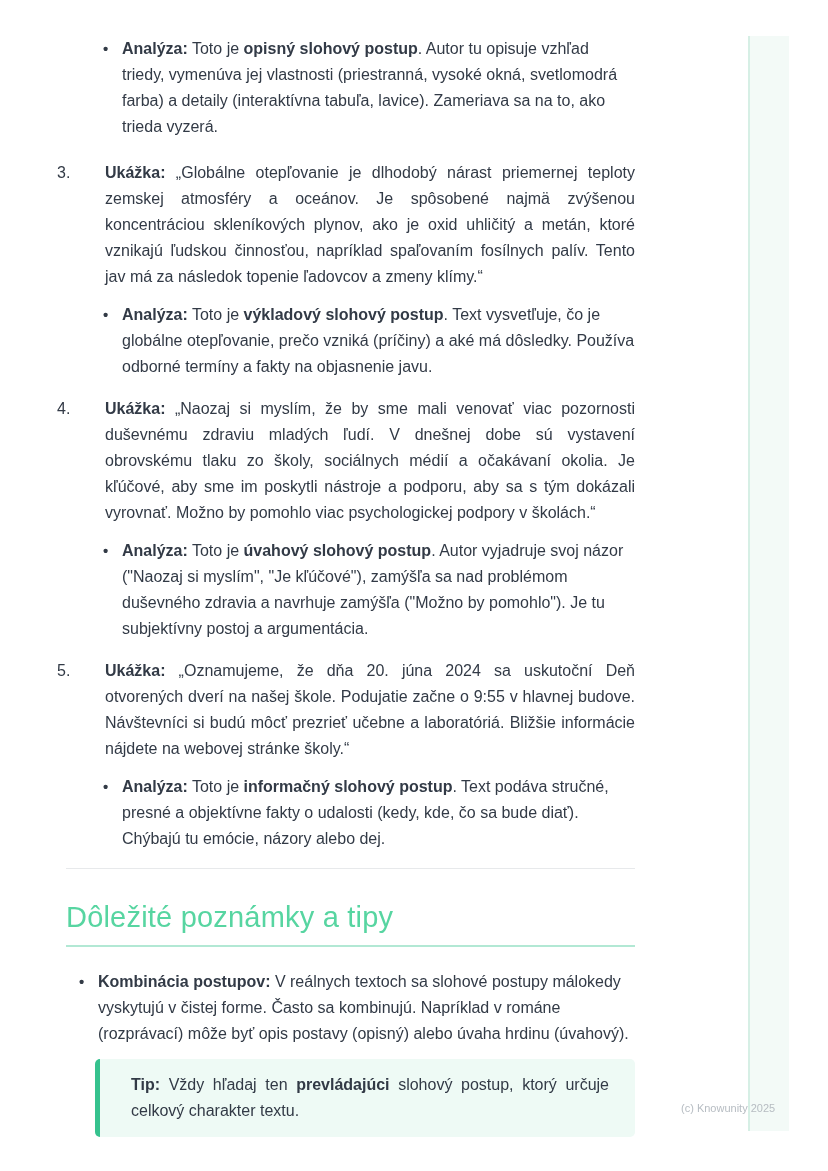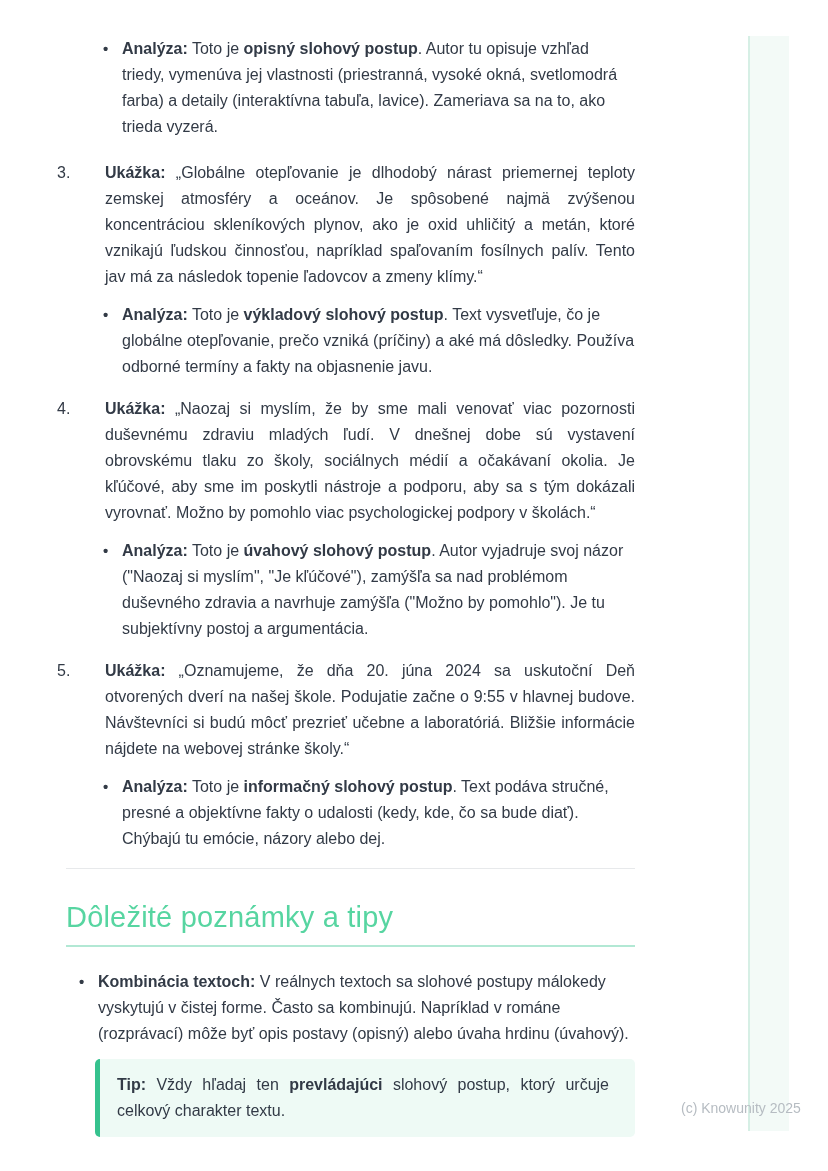--- a/index.html
+++ b/index.html
@@ -11,21 +11,21 @@
     overflow:hidden;
   }
   .page { position:relative; width:828px; height:1171px; background:#ffffff; }
 
   .side-strip {
     position:absolute; left:748px; top:36px; width:41px; height:1095px;
     background:#f3faf7; border-left:2px solid #d6efe5;
   }
   .watermark {
     position:absolute; left:681px; top:1101px;
-    font-size:14px; line-height:14px; color:#b6bcc2; z-index:2;
+    font-size:11px; line-height:14px; color:#b6bcc2; z-index:2;
     white-space:nowrap;
   }
 
   .content {
     position:absolute; left:57px; top:36px; width:578px;
     font-size:16px; line-height:26px;
   }
 
   .bullet-row { display:flex; padding-left:46px; }
   .dot { flex:none; width:19px; font-size:15px; }
@@ -51,21 +51,21 @@
   }
   .title-underline { width:569px; height:2px; background:#b2e8d4; margin:10px 0 0 9px; }
 
   .notes .bullet-row { margin-top:22px; padding-left:22px; }
 
   .tip-box {
     margin:12px 0 0 38px; width:540px;
     background:#eefaf5;
     border-left:5px solid #36c28e;
     border-radius:5px;
-    padding:13px 26px 13px 17px;
+    padding:13px 26px 13px 31px;
     text-align:justify;
   }
 </style>
 </head>
 <body>
 
 <div class="page">
 
   <div class="side-strip"></div>
   <div class="watermark">(c) Knowunity 2025</div>
@@ -110,21 +110,21 @@
       </div>
     </div>
 
     <div class="rule"></div>
     <h2 class="section-title">Dôležité poznámky a tipy</h2>
     <div class="title-underline"></div>
 
     <div class="notes">
       <div class="bullet-row">
         <span class="dot b">•</span>
-        <p class="bullet-body"><span class="b">Kombinácia textoch:</span><span> V reálnych textoch sa slohové postupy málokedy vyskytujú v čistej forme. Často sa kombinujú. Napríklad v románe (rozprávací) môže byť opis postavy (opisný) alebo úvaha hrdinu (úvahový).</span></p>
+        <p class="bullet-body"><span class="b">Kombinácia postupov:</span><span> V reálnych textoch sa slohové postupy málokedy vyskytujú v čistej forme. Často sa kombinujú. Napríklad v románe (rozprávací) môže byť opis postavy (opisný) alebo úvaha hrdinu (úvahový).</span></p>
       </div>
     </div>
 
     <div class="tip-box">
       <p><span class="b">Tip:</span><span> Vždy hľadaj ten </span><span class="b">prevládajúci</span><span> slohový postup, ktorý určuje celkový charakter textu.</span></p>
     </div>
 
   </div>
 </div>
 

